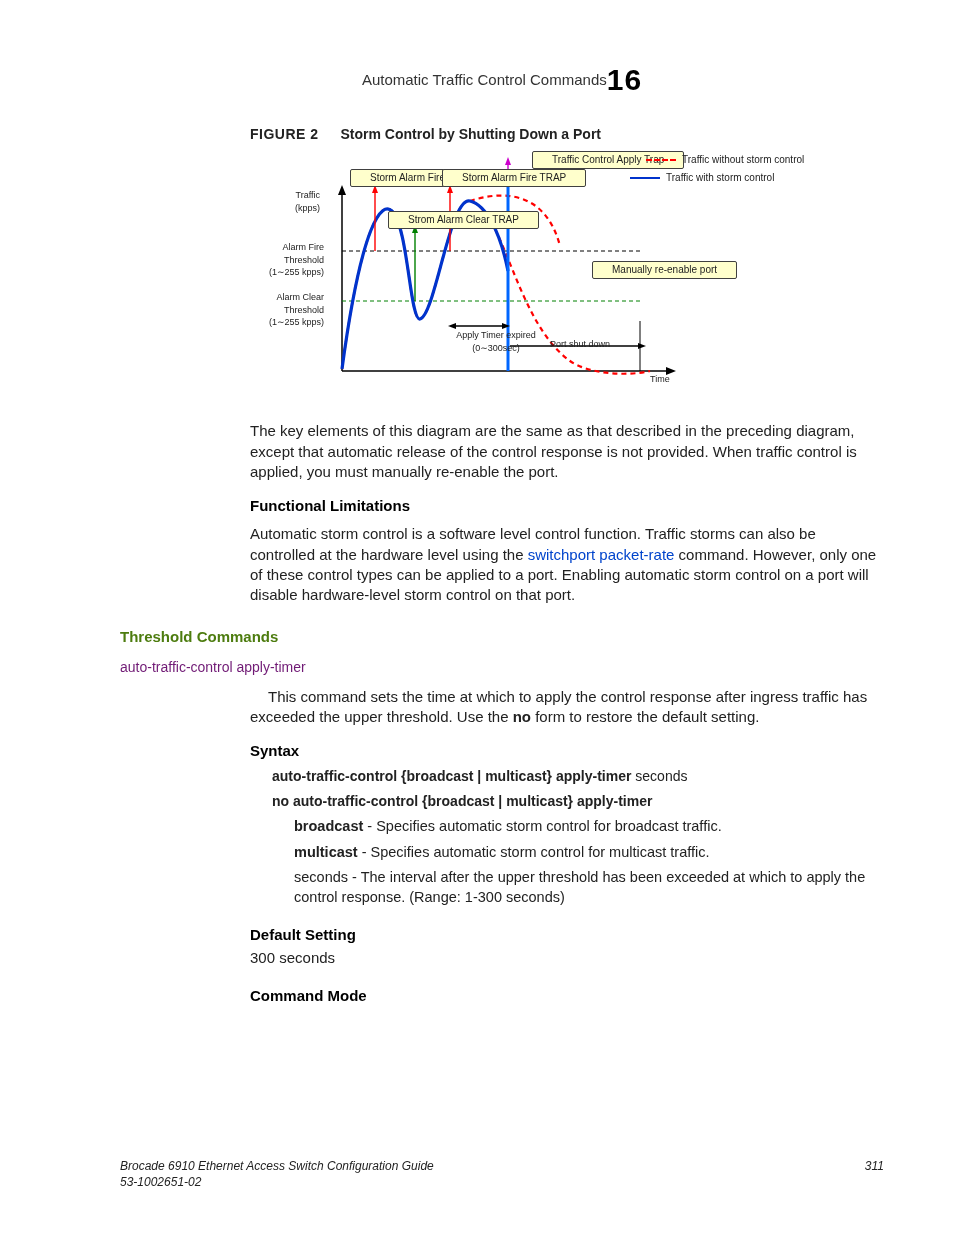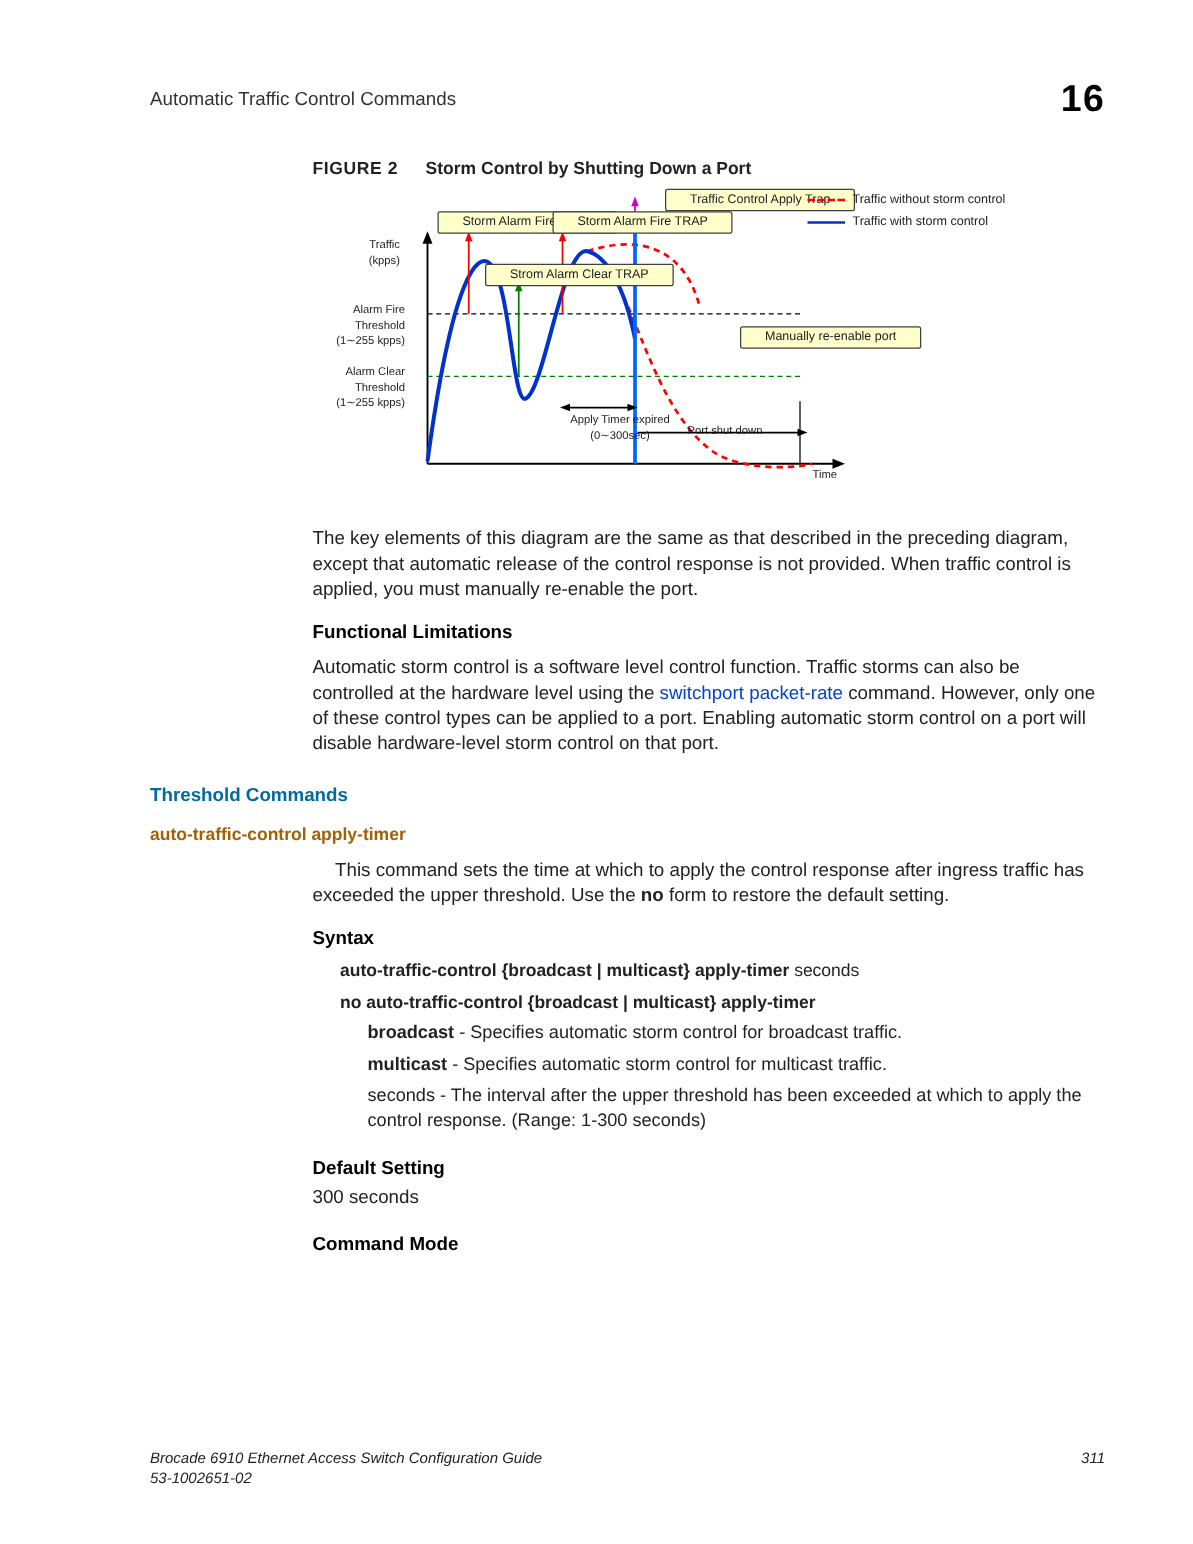--- a/index.html
+++ b/index.html
@@ -15,21 +15,21 @@
   }
   .page {
     position: relative;
     width: 954px;
     height: 1235px;
     box-sizing: border-box;
     padding: 60px 70px 0 120px;
   }
   .topbar {
     display: flex;
-    justify-content: space-between;
+    justify-content: center;
     align-items: center;
     font-size: 15px;
     color: #333;
     margin-bottom: 24px;
   }
   .chapter-num {
     font-family: "Gill Sans", "Segoe UI", Arial, sans-serif;
     font-weight: 700;
     font-size: 30px;
     letter-spacing: 1px;
@@ -96,28 +96,28 @@
     font-weight: 700;
     font-size: 15px;
     margin: 14px 0 2px 0;
     color: #000;
   }
   .h3-left {
     font-family: Arial, Helvetica, sans-serif;
     font-weight: 700;
     font-size: 15px;
     margin: 22px 0 10px -130px;
-    color: #0369a1;
+    color: #4d7c0f;
   }
   .h4-left {
     font-family: Arial, Helvetica, sans-serif;
-    font-weight: 700;
+    font-weight: 400;
     font-size: 14px;
     margin: 0 0 10px -130px;
-    color: #a16207;
+    color: #701a75;
   }
   .link { color: #0044cc; text-decoration: none; }
   .syntax-line {
     margin: 6px 0 6px 22px;
     font-size: 14px;
   }
   .param {
     margin: 6px 0 6px 44px;
     font-size: 14.5px;
   }
@@ -199,21 +199,21 @@
       <div class="dbox" style="left:302px; top:110px;">Manually re-enable port</div>
 
       <div class="xlab" style="left:166px; top:178px; width:80px;">Apply Timer expired (0∼300sec)</div>
       <div class="xlab" style="left:245px; top:187px; width:90px;">Port shut down</div>
       <div class="axis-text" style="left:360px; top:222px;">Time</div>
 
       <div class="legend-row" style="left:356px; top:2px;">
         <div class="dash-line-red"></div>
         <span>Traffic without storm control</span>
       </div>
-      <div class="legend-row" style="left:356px; top:20px;">
+      <div class="legend-row" style="left:340px; top:20px;">
         <div class="solid-line-blue"></div>
         <span>Traffic with storm control</span>
       </div>
     </div>
 
     <p>The key elements of this diagram are the same as that described in the preceding diagram, except that automatic release of the control response is not provided. When traffic control is applied, you must manually re-enable the port.</p>
 
     <div class="h3">Functional Limitations</div>
     <p>
       <span>Automatic storm control is a software level control function. Traffic storms can also be controlled at the hardware level using the </span><a href="#" class="link">switchport packet-rate</a><span> command. However, only one of these control types can be applied to a port. Enabling automatic storm control on a port will disable hardware-level storm control on that port.</span>

